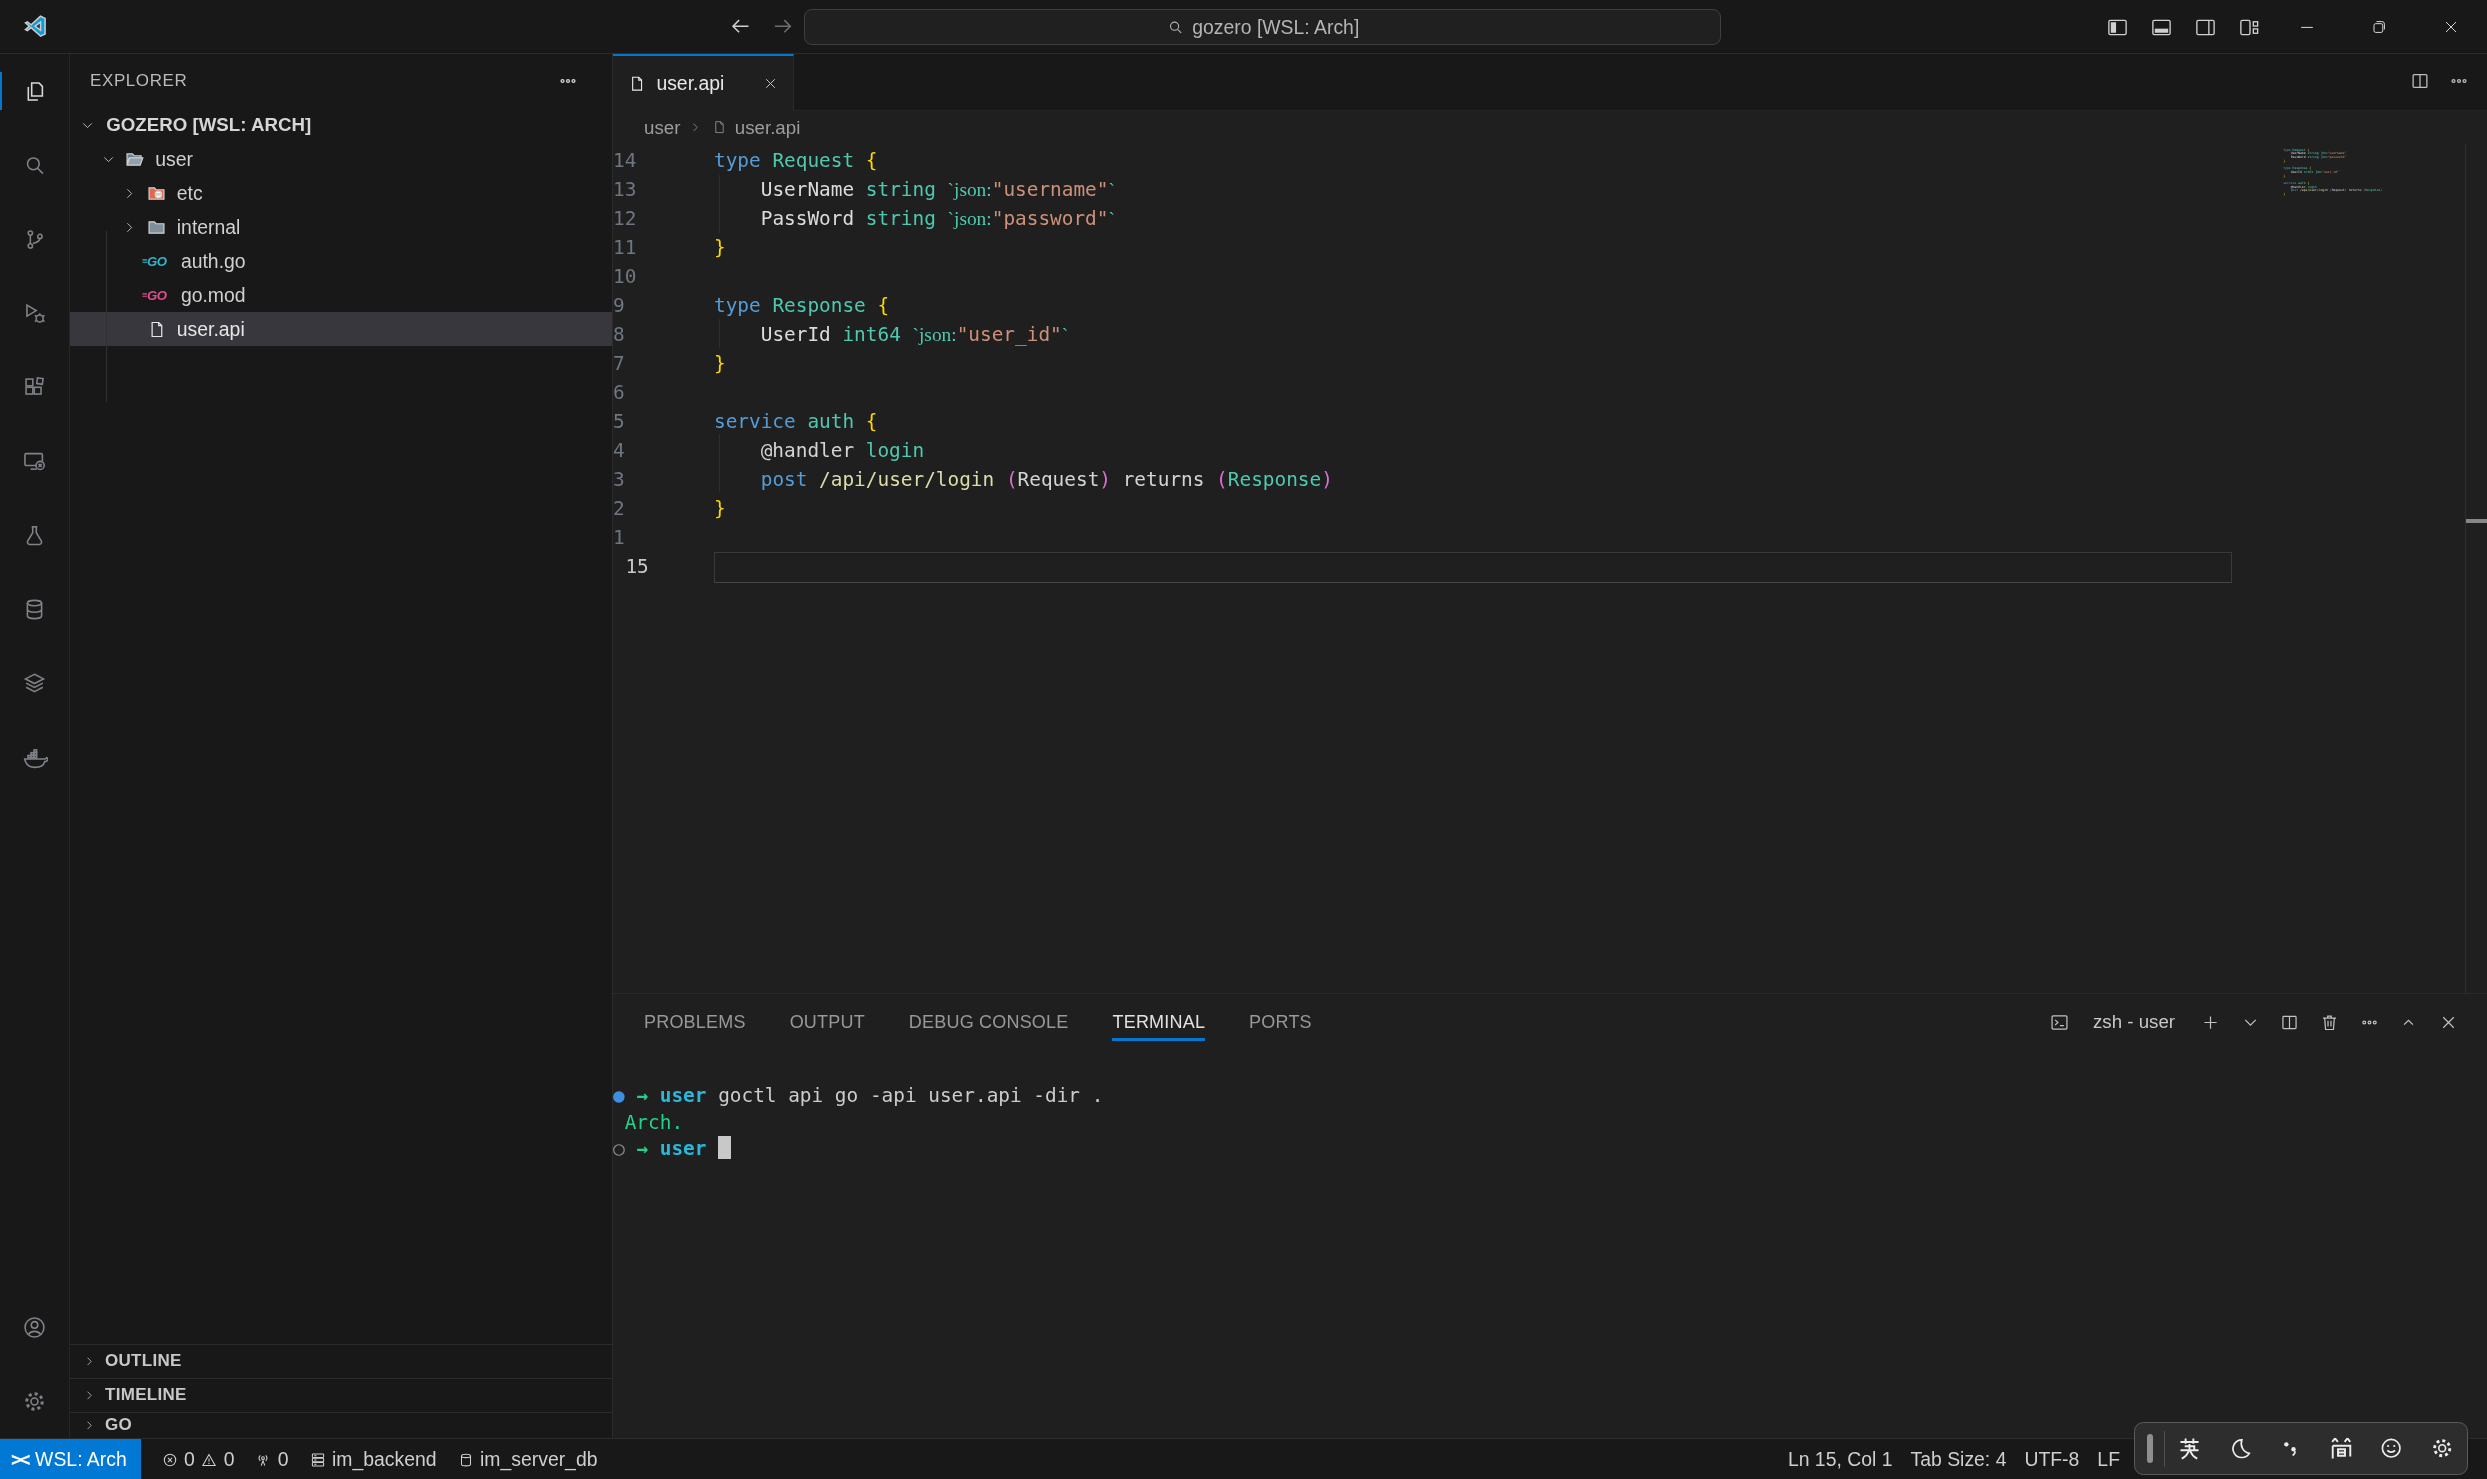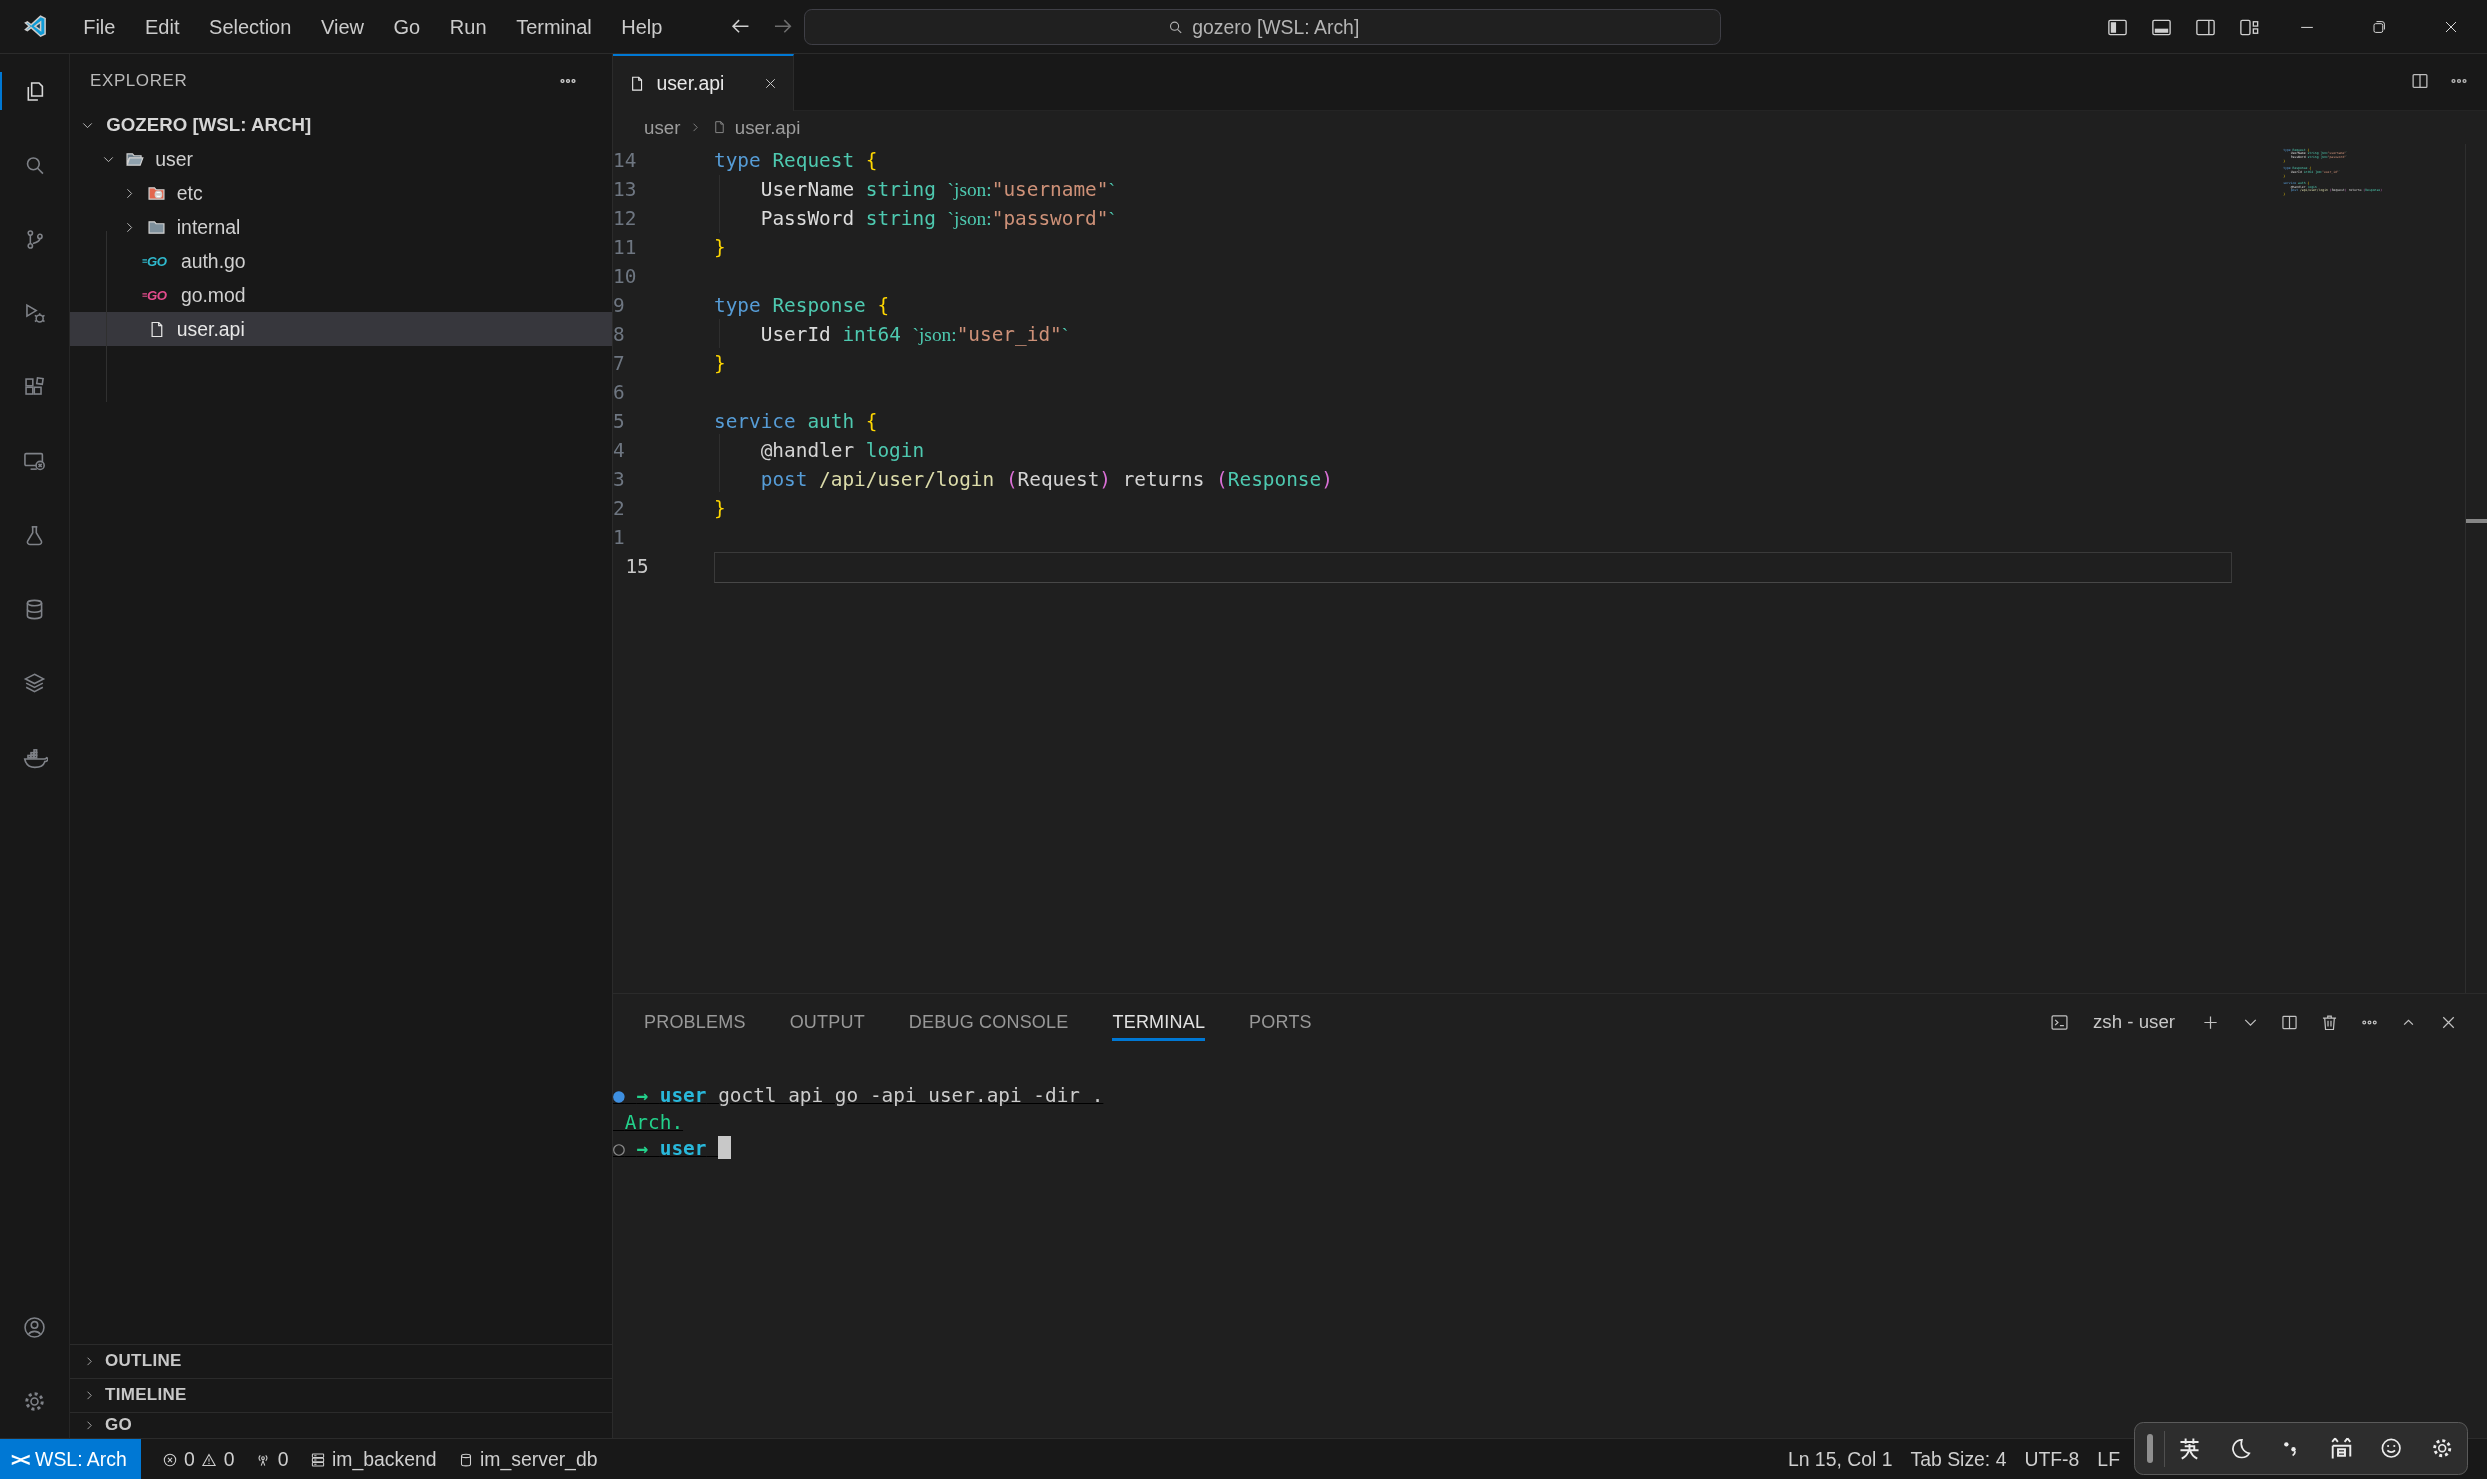--- a/index.html
+++ b/index.html
@@ -101,21 +101,21 @@
   #panel-header { height:56px; display:flex; align-items:center; }
   #panel-tabs { display:flex; gap:44px; margin-left:31px; height:100%; align-items:center; }
   .p-tab { font-size:18px; color:#989898; letter-spacing:0.2px; position:relative; height:100%;
            display:flex; align-items:center; }
   .p-tab.active { color:#e2e2e2; }
   .p-tab.active::after { content:''; position:absolute; left:0; right:0; bottom:9.3px; height:2.3px; background:#0078d4; }
   #panel-right { margin-left:auto; margin-right:28px; display:flex; align-items:center; gap:18.7px; color:#c2c2c2; }
   #panel-right svg { width:21px; height:21px; }
   #shell-label { font-size:18.7px; color:#c8c8c8; margin:0 6.2px 0 4.7px; }
   #terminal { padding-top:6.2px; font-family:"DejaVu Sans Mono", monospace; font-size:19.4px; }
-  .t-row { height:26.4px; line-height:26.4px; white-space:pre;text-decoration:underline; }
+  .t-row { height:26.4px; line-height:26.4px; white-space:pre; }
   .t-dot-blue { color:#3E8FE0; } .t-dot-gray { color:#8a8a8a; }
   .t-arrow { color:#23D18B; font-weight:bold; } .t-prompt { color:#29B8DB; font-weight:bold; }
   .t-cmd { color:#cccccc; } .t-ok { color:#23D18B; } .t-pl { color:#cccccc; }
   .t-cursor { display:inline-block; width:12.4px; height:23px; background:#c8c8c8; vertical-align:-3.9px; }
 
   
   #statusbar { height:42px; background:#181818; border-top:0.8px solid #2b2b2b;
                display:flex; align-items:center; font-size:19.4px; color:#cfcfcf; }
   #sb-remote { height:100%; background:#0078d4; color:#fff; display:flex; align-items:center;
                padding:0 14px 0 11px; gap:7.8px; }
@@ -139,30 +139,20 @@
 
 <div id="root">
 
   <div id="titlebar">
     <span id="logo">
         <svg viewBox="0 0 24 24" stroke="none">
           <path fill="#0f9bd7" d="M16.9 2.9L8.3 10.7 4.9 8.1 3.2 9l3.5 3-3.5 3 1.7.9 3.4-2.6 8.6 7.8 4.1-2V4.9z"></path>
           <path fill="#123a52" d="M16.9 8.3v7.4L11.8 12z"></path>
         </svg>
       </span>
-    <div id="menubar">
-        <div class="menu-item">File</div>
-        <div class="menu-item">Edit</div>
-        <div class="menu-item">Selection</div>
-        <div class="menu-item">View</div>
-        <div class="menu-item">Go</div>
-        <div class="menu-item">Run</div>
-        <div class="menu-item">Terminal</div>
-        <div class="menu-item">Help</div>
-      </div>
     <div id="nav-arrows">
       <span class="nav-ic">
           <svg viewBox="0 0 24 24" stroke-width="1.6">
             <path d="M19.5 12H5.5M11 6.5L5.5 12l5.5 5.5"></path>
           </svg>
         </span>
       <span class="nav-ic dim">
           <svg viewBox="0 0 24 24" stroke-width="1.6">
             <path d="M4.5 12h14M13 6.5l5.5 5.5L13 17.5"></path>
           </svg>

